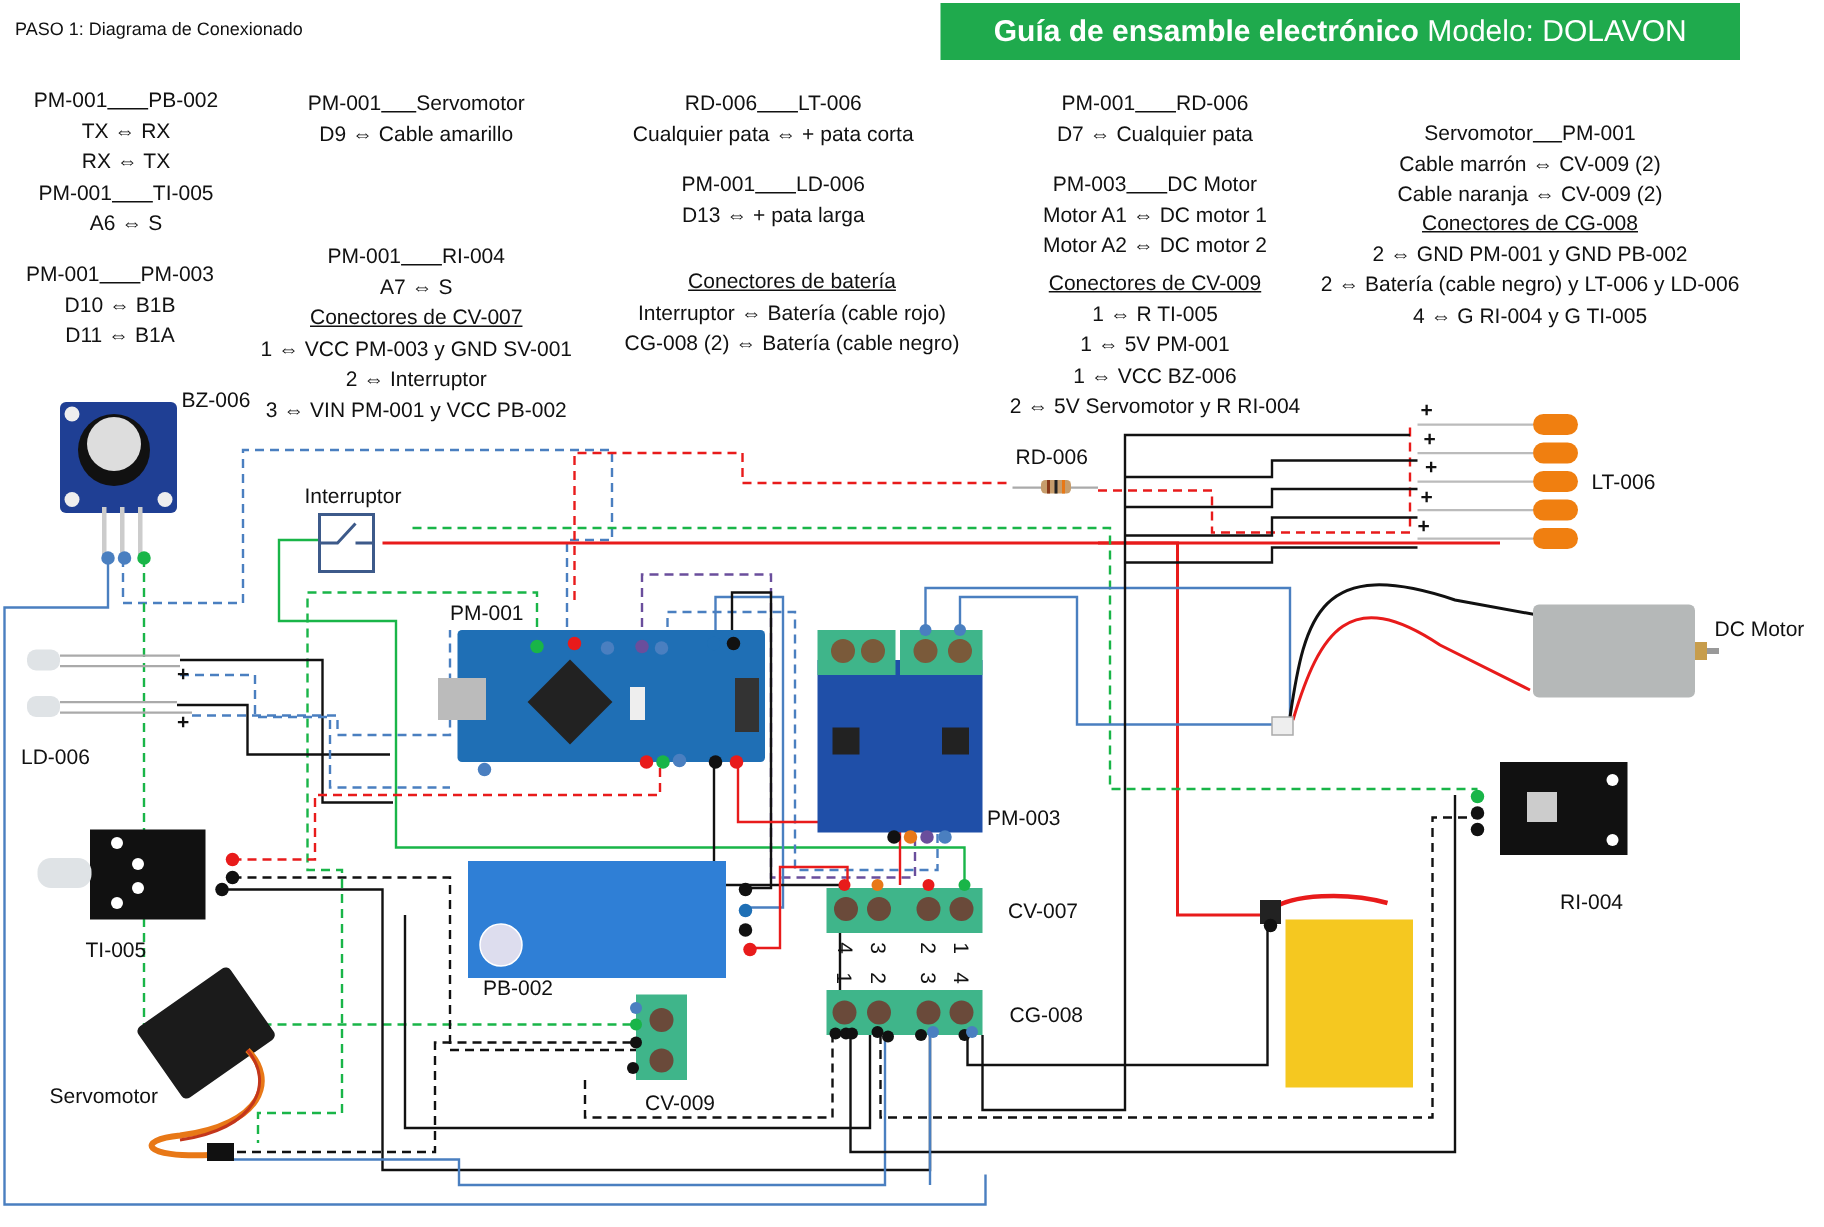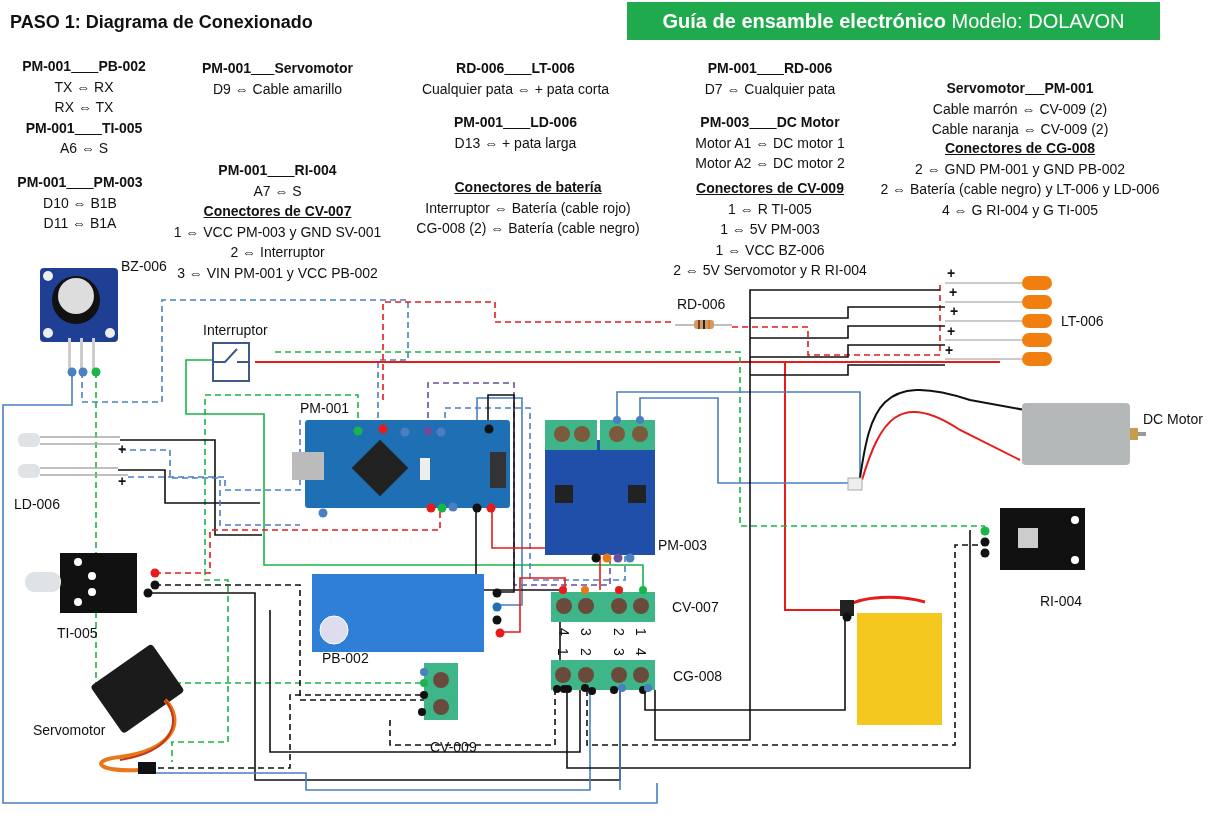--- a/index.html
+++ b/index.html
@@ -1,22 +1,22 @@
 <!DOCTYPE html>
 <html><head>
 <meta charset="utf-8">
 <style>
   html,body{margin:0;padding:0;background:#ffffff;}
   body{width:1216px;height:818px;position:relative;overflow:hidden;font-family:"Liberation Sans",sans-serif;color:#111;}
   .abs{position:absolute;}
-  .step-title{left:10px;top:12px;font-size:18px;font-weight:bold;}
+  .step-title{left:10px;top:12px;font-size:12px;font-weight:normal;}
   .banner{left:627px;top:2px;width:533px;height:38px;background:#1faa4d;color:#fff;font-size:20px;line-height:38px;text-align:center;box-sizing:border-box;}
   .banner b{font-weight:bold;}
   .block{position:absolute;text-align:center;font-size:14px;line-height:20.5px;white-space:nowrap;}
-  .block .hd{font-weight:bold;text-decoration:underline;}
+  .block .hd{font-weight:normal;text-decoration:underline;}
   .block .hd span{display:inline-block;}
   .lbl{position:absolute;font-size:14px;white-space:nowrap;}
   svg.wires{position:absolute;left:0;top:0;}
 </style>
 </head>
 <body>
 
 <div class="abs step-title">PASO 1: Diagrama de Conexionado</div>
 <div class="abs banner">
   <b>Guía de ensamble electrónico</b>
@@ -68,21 +68,21 @@
   <div>D7 ⇔ Cualquier pata</div>
 </div>
 <div class="block" style="left:670px;top:112px;width:200px;">
   <div class="hd"><span>PM-003</span>&nbsp;&nbsp;&nbsp;&nbsp;&nbsp;&nbsp;&nbsp;<span>DC Motor</span></div>
   <div>Motor A1 ⇔ DC motor 1</div>
   <div>Motor A2 ⇔ DC motor 2</div>
 </div>
 <div class="block" style="left:660px;top:178px;width:220px;">
   <div class="hd">Conectores de CV-009</div>
   <div>1 ⇔ R TI-005</div>
-  <div>1 ⇔ 5V PM-003</div>
+  <div>1 ⇔ 5V PM-001</div>
   <div>1 ⇔ VCC BZ-006</div>
   <div>2 ⇔ 5V Servomotor y  R RI-004</div>
 </div>
 
 <div class="block" style="left:900px;top:56px;width:240px;margin-top:22px;">
   <div class="hd"><span>Servomotor</span>&nbsp;&nbsp;&nbsp;&nbsp;&nbsp;<span>PM-001</span></div>
   <div>Cable marrón ⇔ CV-009 (2)</div>
   <div>Cable naranja ⇔ CV-009 (2)</div>
 </div>
 <div class="block" style="left:870px;top:138px;width:300px;">
@@ -335,21 +335,21 @@
 
 <div class="lbl" style="left:121px;top:258px;">BZ-006</div>
 <div class="lbl" style="left:203px;top:322px;">Interruptor</div>
 <div class="lbl" style="left:300px;top:400px;">PM-001</div>
 <div class="lbl" style="left:658px;top:537px;">PM-003</div>
 <div class="lbl" style="left:14px;top:496px;">LD-006</div>
 <div class="lbl" style="left:57px;top:625px;">TI-005</div>
 <div class="lbl" style="left:322px;top:650px;">PB-002</div>
 <div class="lbl" style="left:672px;top:599px;">CV-007</div>
 <div class="lbl" style="left:673px;top:668px;">CG-008</div>
-<div class="lbl" style="left:430px;top:727px;margin-top:12px;">CV-009</div>
+<div class="lbl" style="left:430px;top:727px;">CV-009</div>
 <div class="lbl" style="left:33px;top:722px;">Servomotor</div>
 <div class="lbl" style="left:677px;top:296px;">RD-006</div>
 <div class="lbl" style="left:1061px;top:313px;">LT-006</div>
 <div class="lbl" style="left:1143px;top:411px;">DC Motor</div>
 <div class="lbl" style="left:1040px;top:593px;">RI-004</div>
 
 <div class="lbl" style="left:118px;top:441px;font-weight:bold;">+</div>
 <div class="lbl" style="left:118px;top:473px;font-weight:bold;">+</div>
 <div class="lbl" style="left:947px;top:265px;font-weight:bold;">+</div>
 <div class="lbl" style="left:949px;top:284px;font-weight:bold;">+</div>

